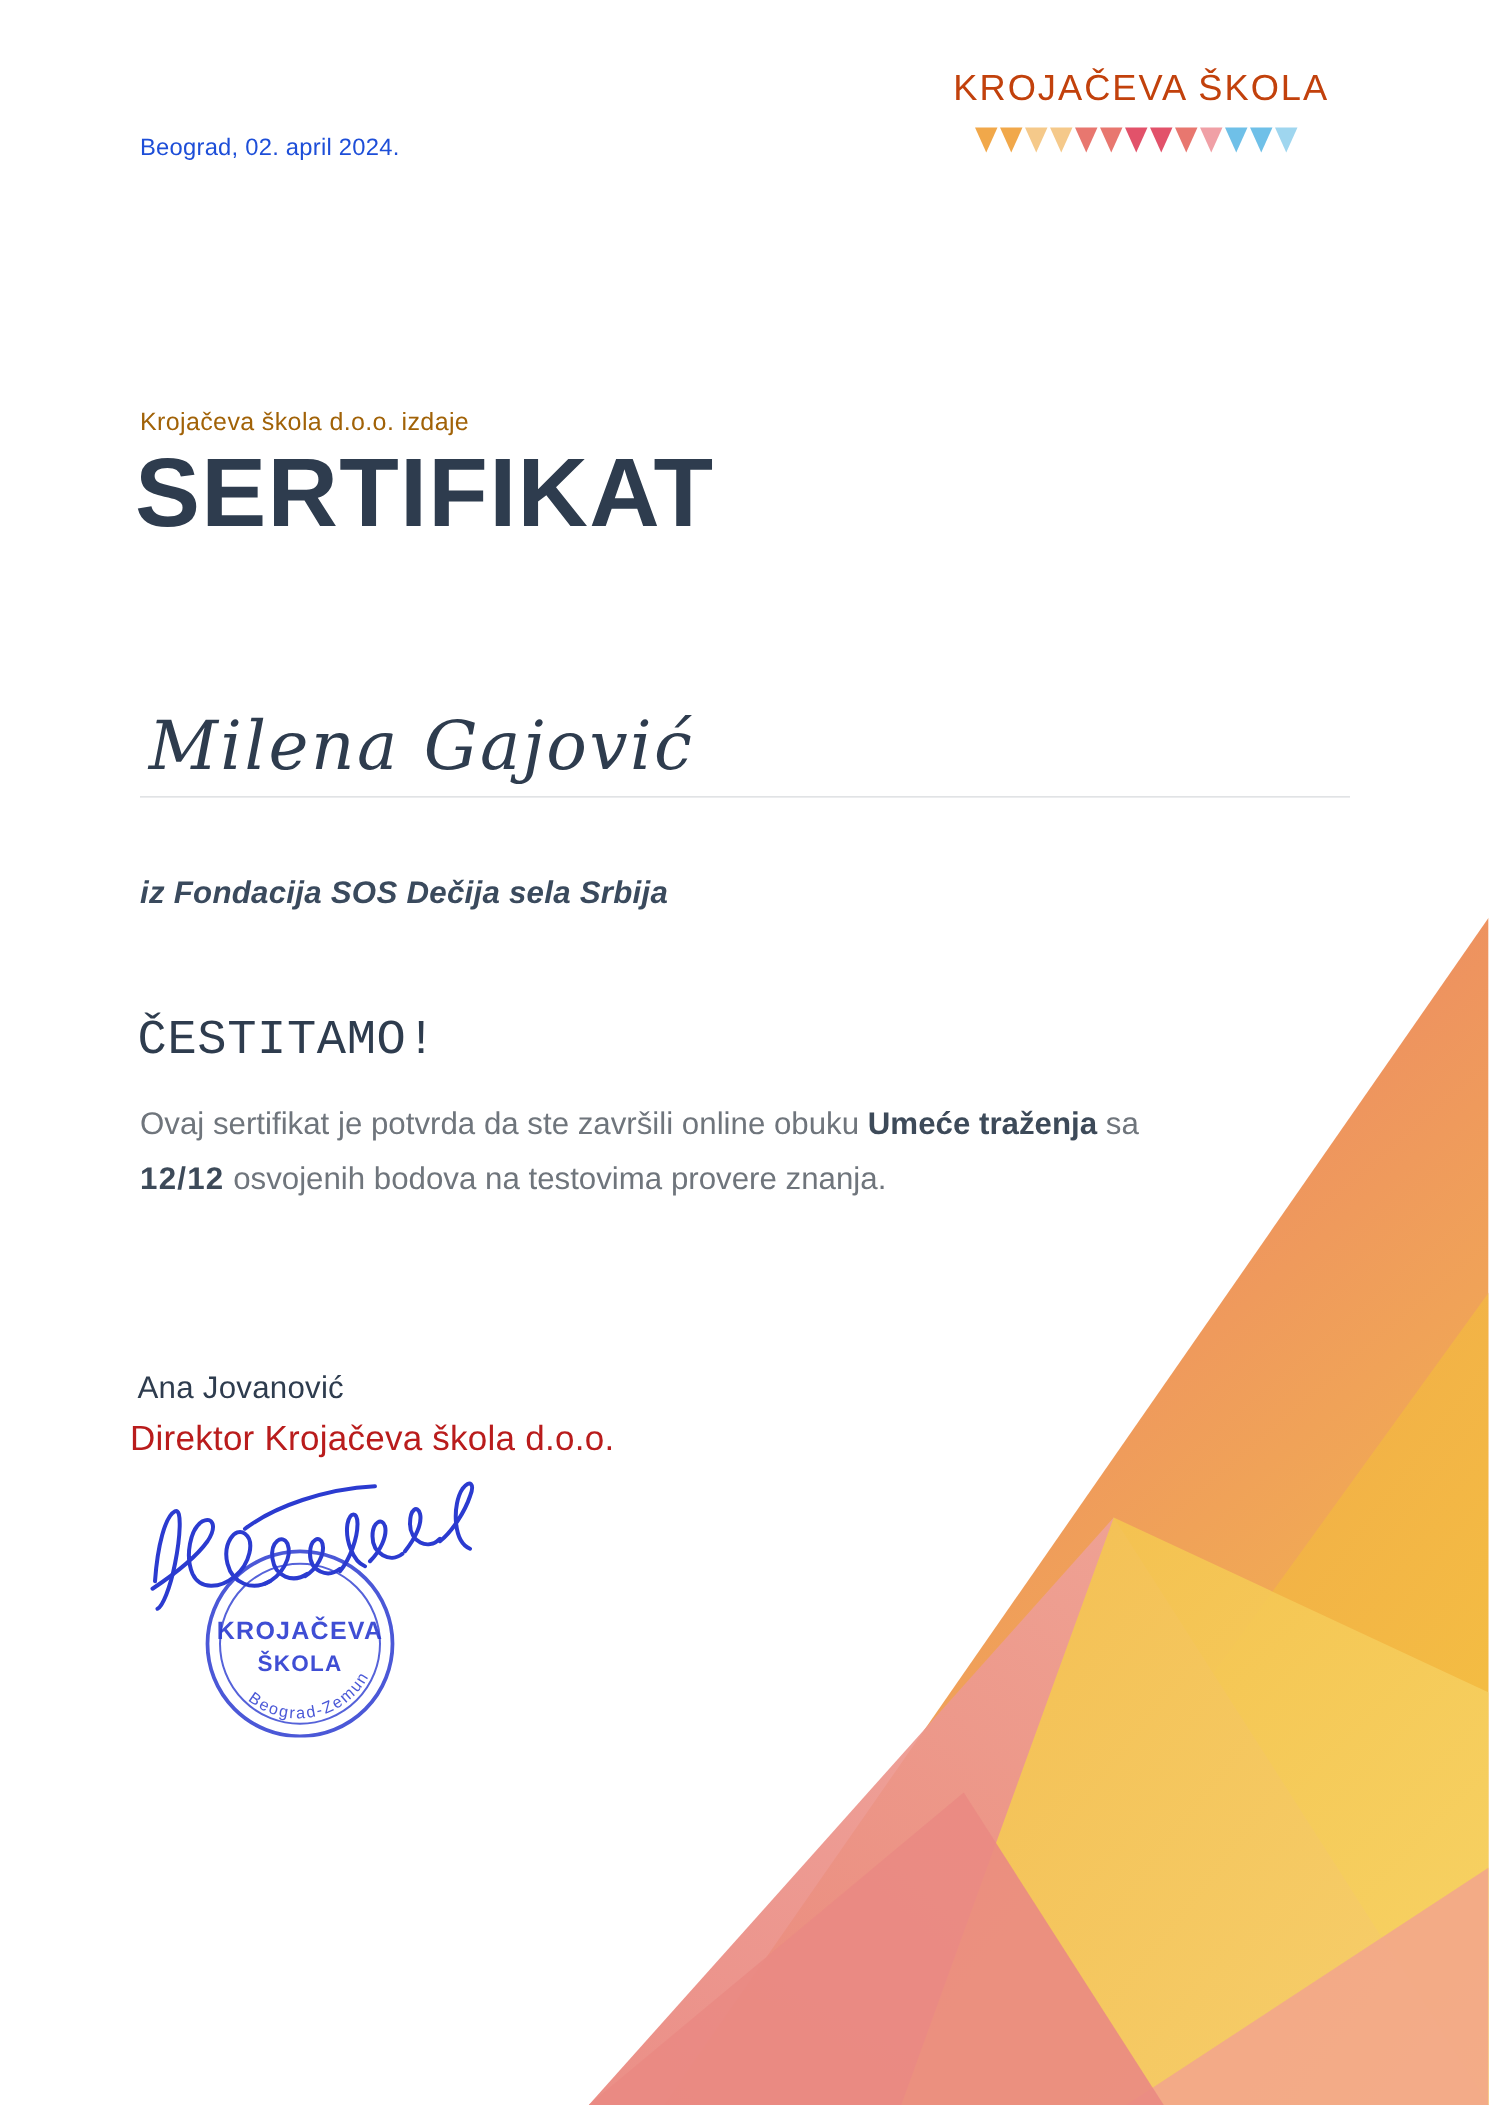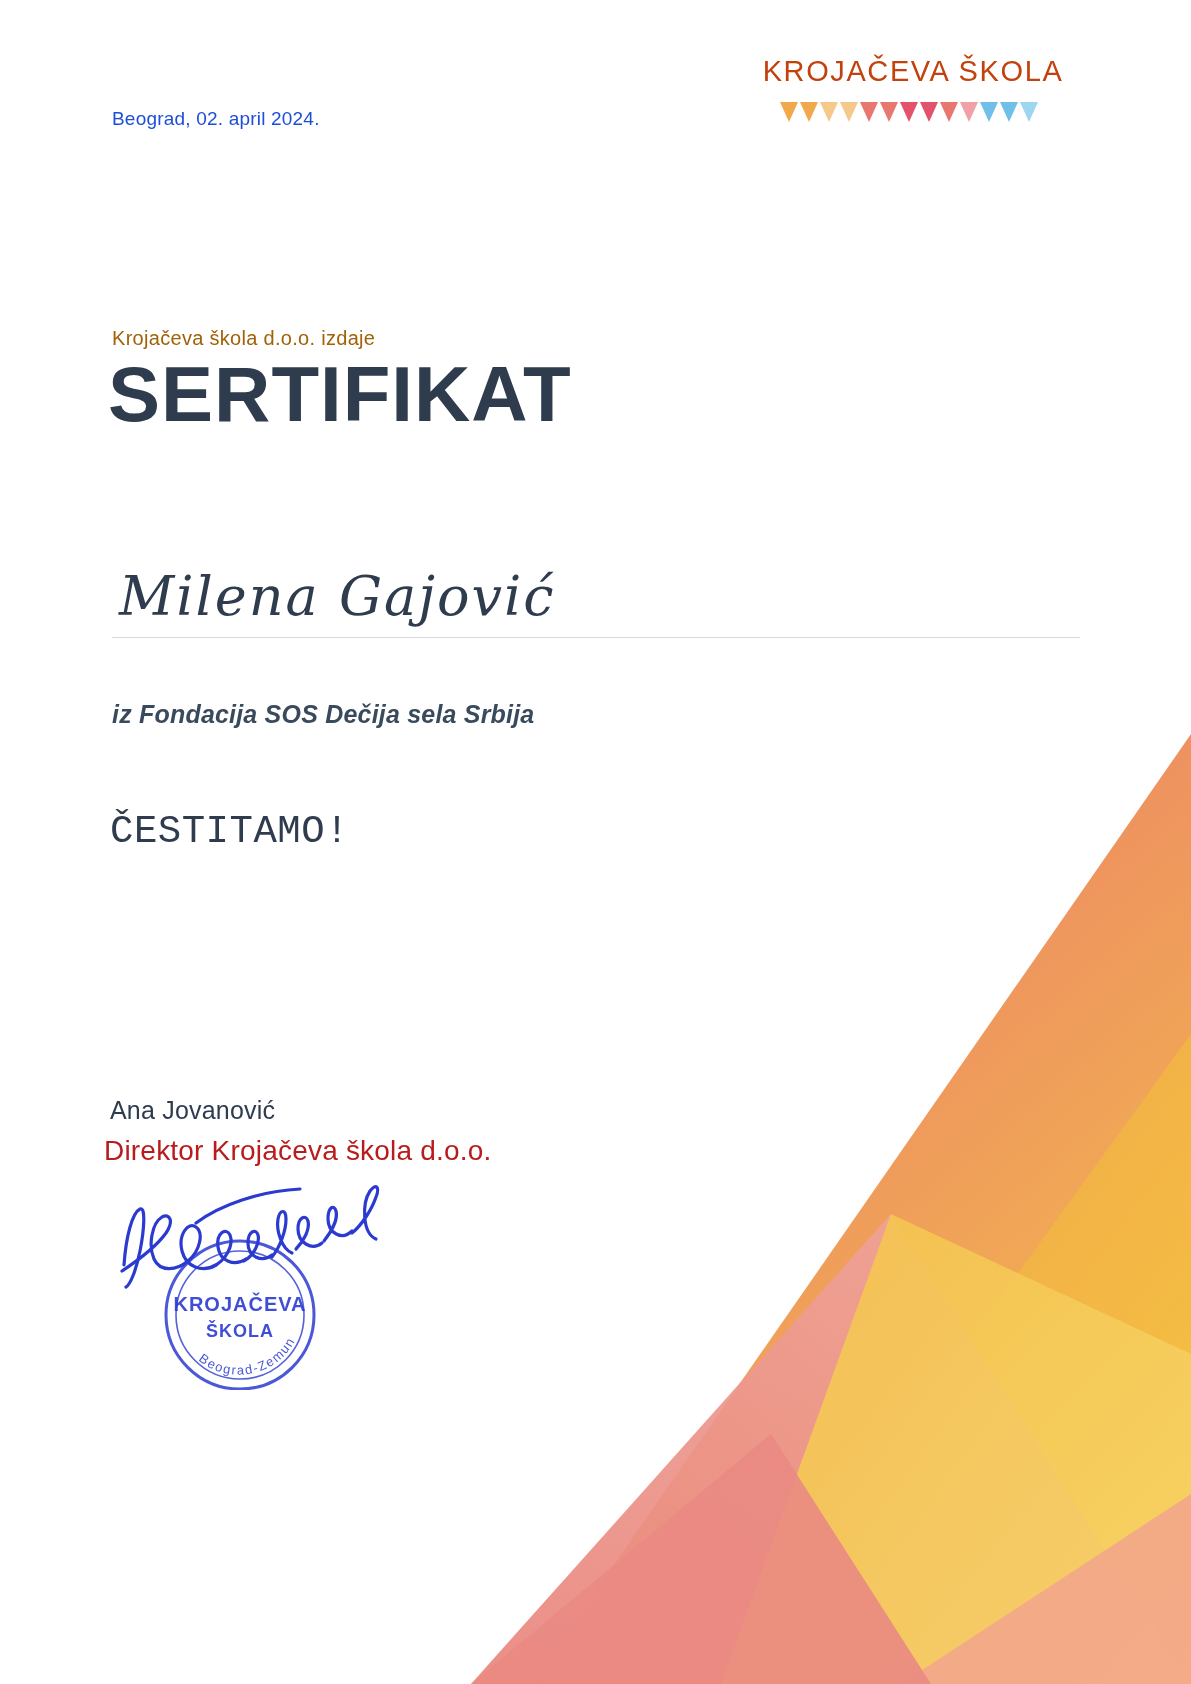--- a/index.html
+++ b/index.html
@@ -221,20 +221,24 @@
   </div>
 
   <div class="issuer">Krojačeva škola d.o.o. izdaje</div>
   <div class="cert-title">SERTIFIKAT</div>
 
   <div class="recipient-name">Milena Gajović</div>
   <div class="name-rule"></div>
   <div class="recipient-org">iz Fondacija SOS Dečija sela Srbija</div>
 
   <div class="congrats">ČESTITAMO!</div>
+  <div class="body-text">
+    <span>Ovaj sertifikat je potvrda da ste završili online obuku </span><b>Umeće traženja</b><span> sa </span><br>
+    <span class="score">12/12</span><span> osvojenih bodova na testovima provere znanja.</span>
+  </div>
 
   <div class="sig-name">Ana Jovanović</div>
   <div class="sig-role">Direktor Krojačeva škola d.o.o.</div>
 
   <svg class="sig-graphic" viewBox="0 0 330 215">
 
     <g fill="none" stroke="#2b3bd0" stroke-width="3.2" stroke-linecap="round" stroke-linejoin="round">
       <path d="M24,90 C26,62 32,38 40,34 C46,31 44,56 40,76 C36,96 30,110 26,112"></path>
       <path d="M22,96 C40,84 56,72 66,58 C74,46 70,38 62,42 C52,48 48,70 54,84 C60,97 76,96 88,86 C100,76 104,58 96,52 C88,46 78,60 82,76 C86,92 102,98 116,90"></path>
       <path d="M112,92 C126,86 134,70 130,60 C126,52 116,58 118,72 C120,86 134,92 146,84"></path>

